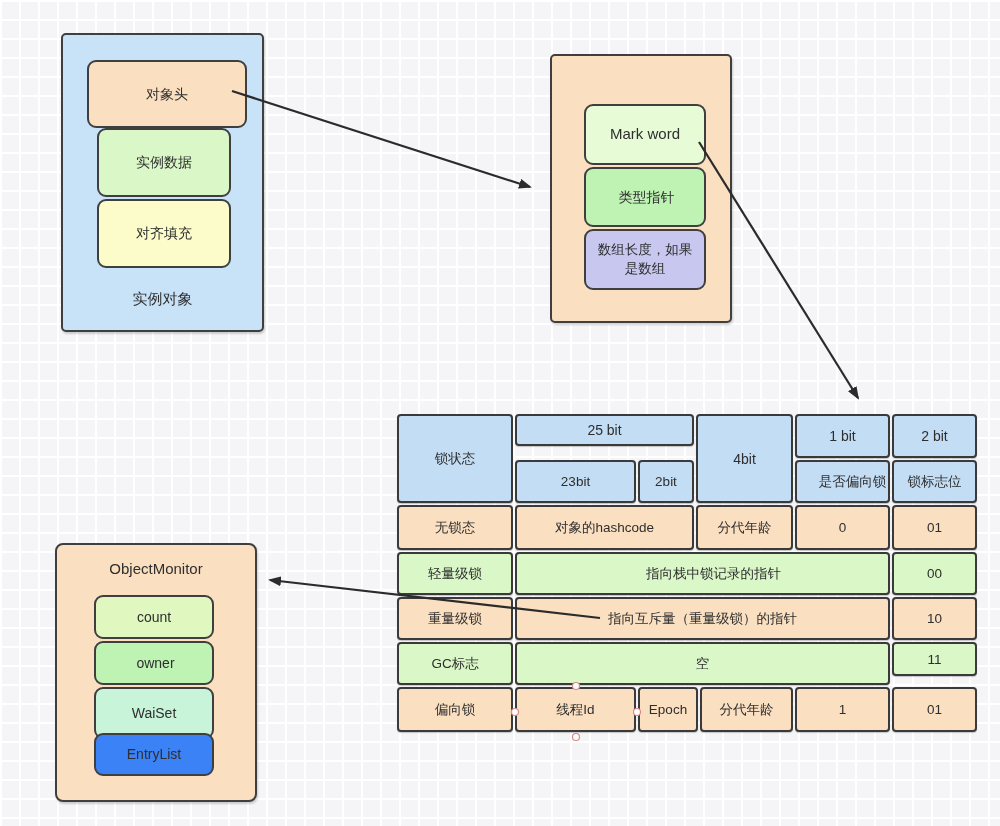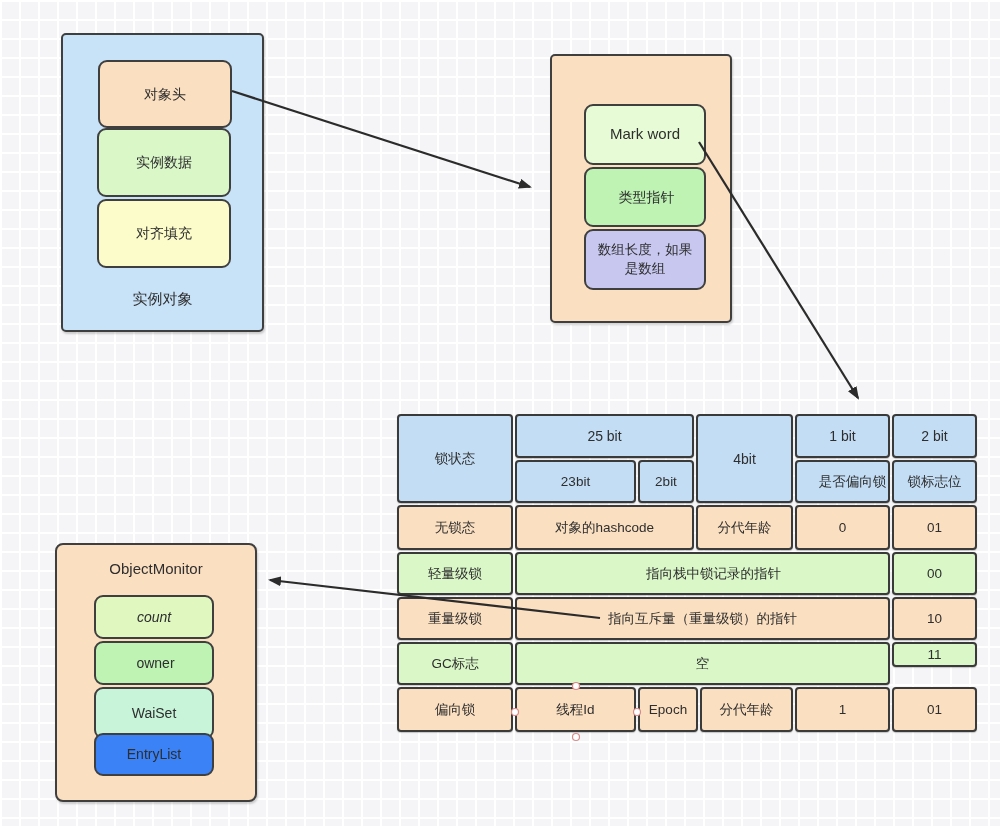--- a/index.html
+++ b/index.html
@@ -50,33 +50,33 @@
     font-size:13.5px;
     box-shadow:0 1px 1px rgba(80,80,80,.3);
   }
   .blue{background:#c8e2f8;}
   .cell-blue{background:#c3ddf4;}
   .orange{background:#fbdfc1;}
   .green{background:#daf7c8;}
   .palegreen{background:#e7fbd6;}
   .brightgreen{background:#bef3b4;padding-left:9px;}
   .yellow{background:#fbfcca;}
-  .yellowgreen{background:#e0f8c0;font-style:italic;}
+  .yellowgreen{background:#e0f8c0;}
   .purple{background:#c7c7f0;}
   .mint{background:#c8f5da;}
   .lightblue{background:#3b82f6;}
   .overlay{position:absolute;left:0;top:0;pointer-events:none;}
 </style>
 </head>
 <body>
 
 <div class="canvas">
 
   <div class="container blue" style="left:61px;top:33px;width:203px;height:299px;">
-    <div class="innerbox orange" style="left:35px;top:25px;width:134px;height:68px;">
+    <div class="innerbox orange" style="left:24px;top:25px;width:160px;height:68px;">
       <span>对象头</span>
     </div>
     <div class="innerbox green" style="left:34px;top:93px;width:134px;height:69px;">
       <span>实例数据</span>
     </div>
     <div class="innerbox yellow" style="left:34px;top:164px;width:134px;height:69px;">
       <span>对齐填充</span>
     </div>
     <div class="container-label" style="bottom:21px;">实例对象</div>
   </div>
@@ -91,21 +91,21 @@
     <div class="innerbox purple" style="left:32px;top:173px;width:122px;height:61px;font-size:13.5px;">
       <span>数组长度，如果是数组</span>
     </div>
   </div>
 
   <div class="table-wrap">
 
     <div class="cell cell-blue" style="left:0;top:0;width:116px;height:89px;">
       <span>锁状态</span>
     </div>
-    <div class="cell cell-blue" style="left:118px;top:0;width:179px;height:44px;font-size:14px;">
+    <div class="cell cell-blue" style="left:118px;top:0;width:179px;height:32px;font-size:14px;">
       <span>25 bit</span>
     </div>
     <div class="cell cell-blue" style="left:118px;top:46px;width:121px;height:43px;">
       <span>23bit</span>
     </div>
     <div class="cell cell-blue" style="left:241px;top:46px;width:56px;height:43px;">
       <span>2bit</span>
     </div>
     <div class="cell cell-blue" style="left:299px;top:0;width:97px;height:89px;font-size:14px;">
       <span>4bit</span>
@@ -158,21 +158,21 @@
     <div class="cell orange" style="left:495px;top:183px;width:85px;height:43px;">
       <span>10</span>
     </div>
 
     <div class="cell green" style="left:0;top:228px;width:116px;height:43px;">
       <span>GC标志</span>
     </div>
     <div class="cell green" style="left:118px;top:228px;width:375px;height:43px;">
       <span>空</span>
     </div>
-    <div class="cell green" style="left:495px;top:228px;width:85px;height:25px;">
+    <div class="cell green" style="left:495px;top:228px;width:85px;height:34px;">
       <span>11</span>
     </div>
 
     <div class="cell orange" style="left:0;top:273px;width:116px;height:45px;">
       <span>偏向锁</span>
     </div>
     <div class="cell orange" style="left:118px;top:273px;width:121px;height:45px;">
       <span>线程Id</span>
     </div>
     <div class="cell orange" style="left:241px;top:273px;width:60px;height:45px;">

